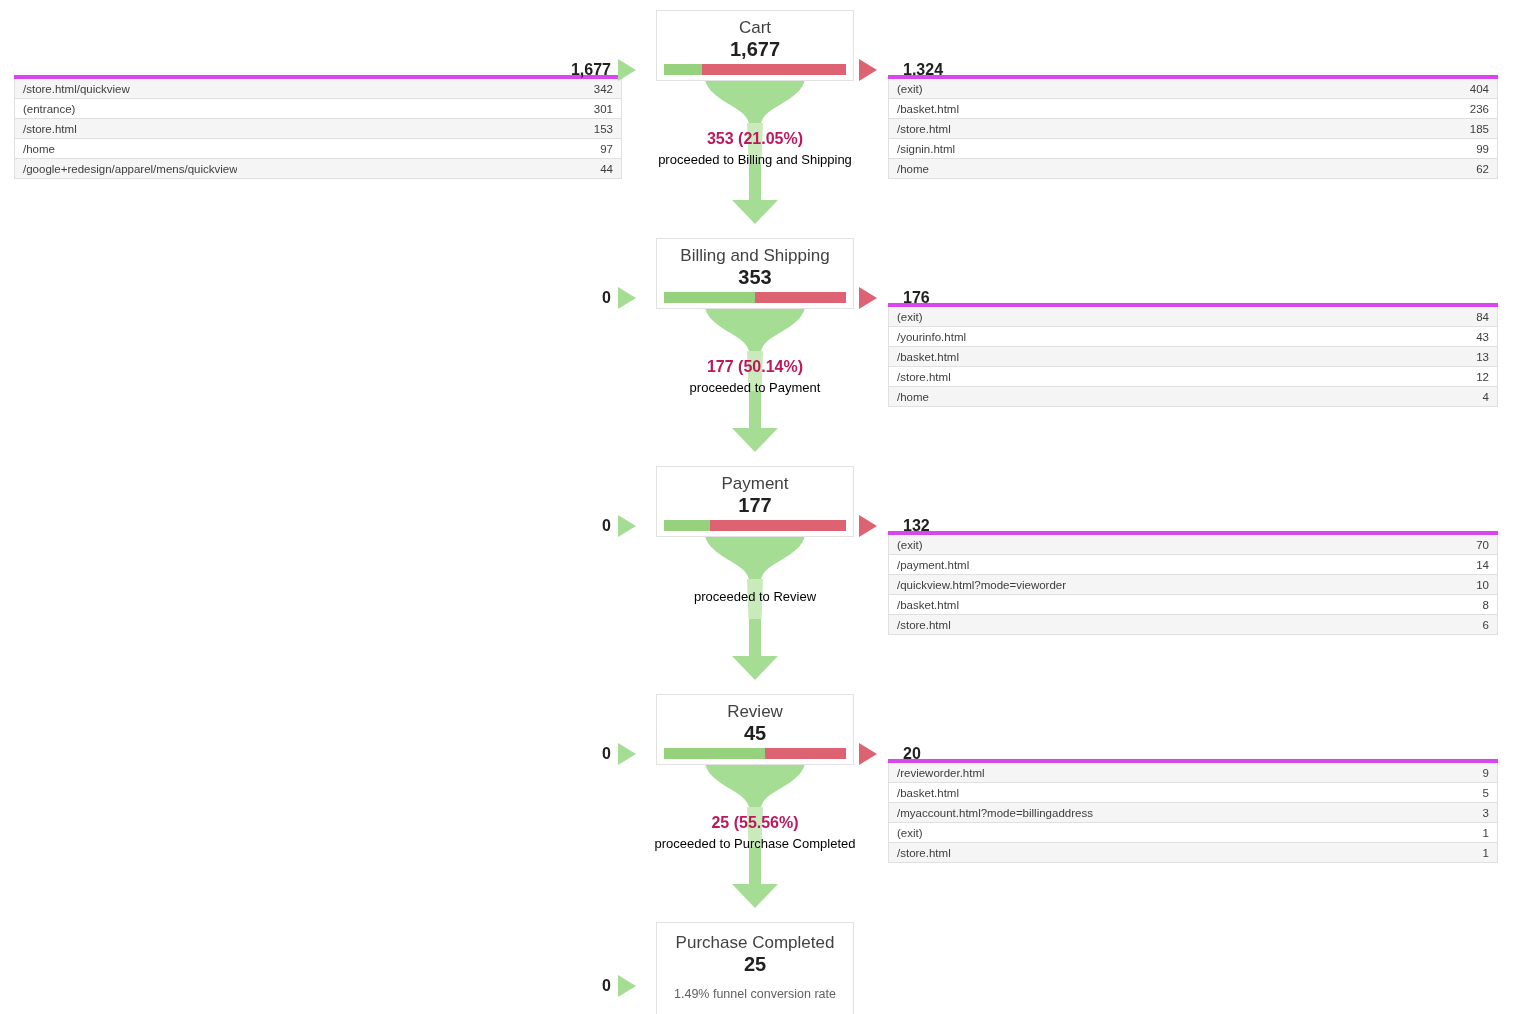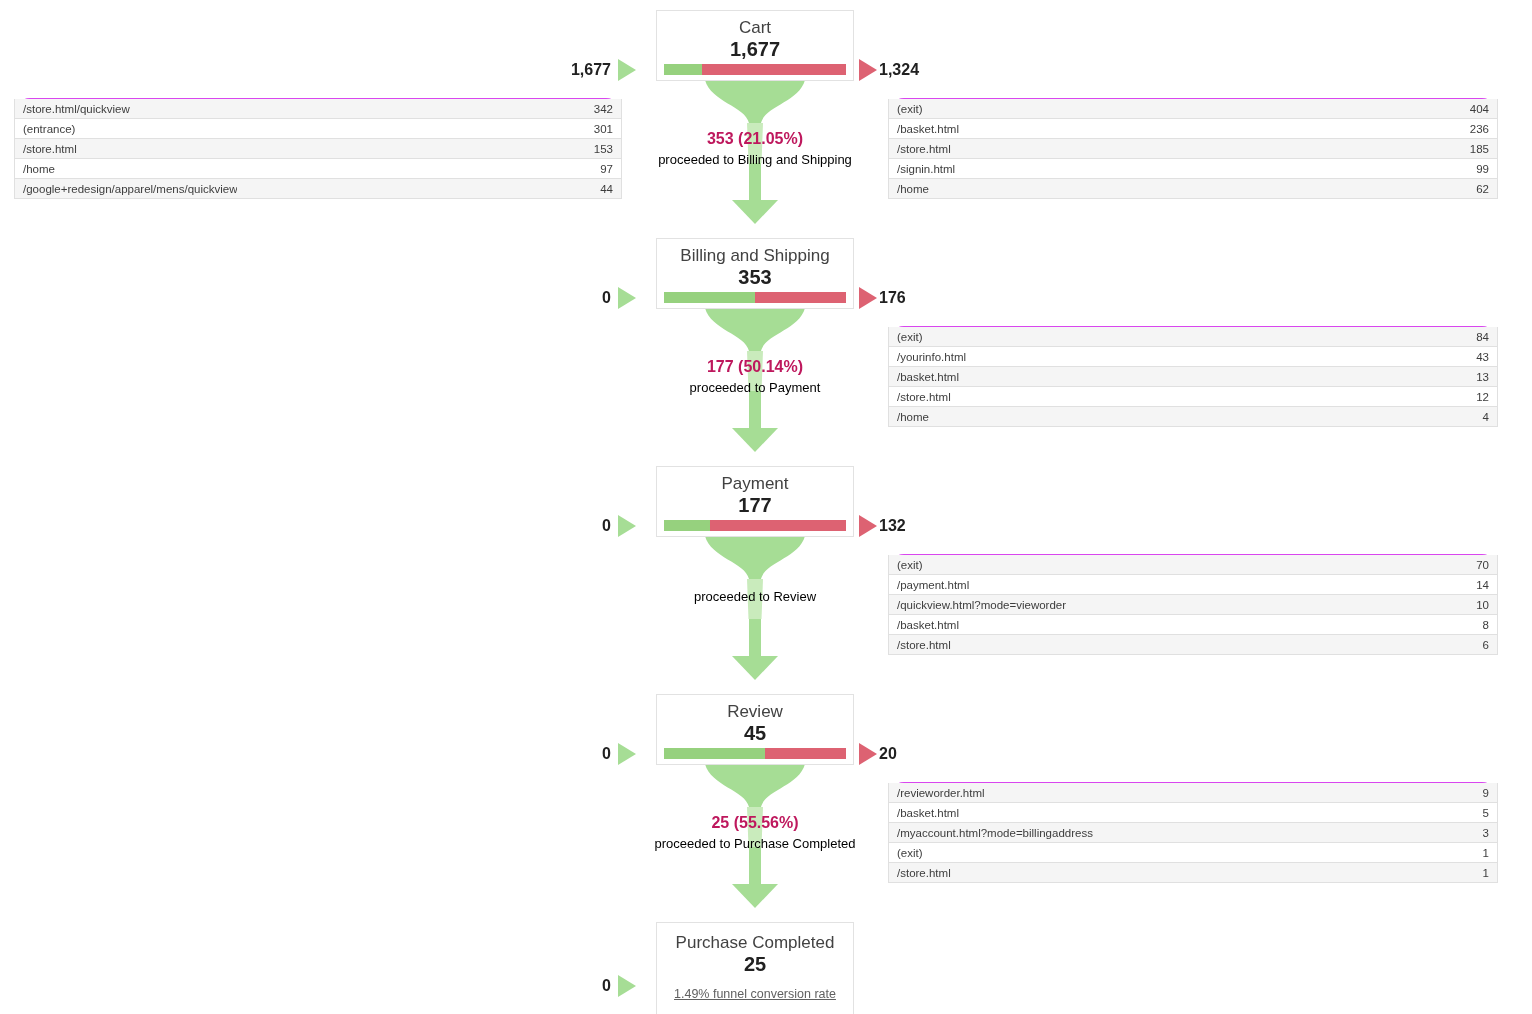--- a/index.html
+++ b/index.html
@@ -8,36 +8,36 @@
 
   .stage { position:absolute; left:0; width:1532px; }
   .s0{top:10px} .s1{top:238px} .s2{top:466px} .s3{top:694px} .s4{top:922px}
 
   .stage-box { position:absolute; left:656px; width:198px; height:71px; background:#fff;
                border:1px solid #e2e2e2; box-sizing:border-box; text-align:center; z-index:2; }
   .stage-box.tall { height:100px; }
   .stage-title { margin-top:6px; font-size:17px; color:#424242; line-height:21px; }
   .stage-box.tall .stage-title { margin-top:9px; }
   .stage-value { font-size:20px; font-weight:bold; color:#212121; line-height:23px; }
-  .conv-note  { margin-top:11px; font-size:12.5px; color:#616161;text-decoration:underline; }
+  .conv-note  { margin-top:11px; font-size:12.5px; color:#616161; }
 
   .stage-bar { position:absolute; left:7px; right:7px; bottom:5px; height:11px;
                background:var(--bar_red,#DD6272); }
   .stage-bar-green { height:100%; background:var(--bar_green,#96D17E); }
 
   .in-group { position:absolute; left:420px; width:216px; top:49px; display:flex;
               justify-content:flex-end; align-items:center; gap:7px; z-index:3; }
   .s4 .in-group { top:53px; }
-  .out-group { position:absolute; left:859px; top:49px; display:flex; align-items:center; gap:2px; }
+  .out-group { position:absolute; left:859px; top:49px; display:flex; align-items:center; gap:26px; }
   .flow-value { font-size:16px; font-weight:bold; color:#212121; }
   .tri { width:0; height:0; border-top:11px solid transparent; border-bottom:11px solid transparent; }
   .tri-green { border-left:18px solid var(--funnel_green,#A6DD95); }
   .tri-red   { border-left:18px solid var(--bar_red,#DD6272); }
 
-  .pages-table { position:absolute; top:88px; border-top:1px solid #d946ef; z-index:2;border-radius:16px; }
+  .pages-table { position:absolute; top:65px; border-top:4px solid #d946ef; z-index:2; }
   .pages-table.tleft  { left:14px;  width:608px; }
   .pages-table.tright { left:888px; width:610px; }
   .page-row { display:flex; justify-content:space-between; align-items:center; height:19px;
               border:1px solid #e0e0e0; border-top:none; padding:0 8px; font-size:11.5px;
               color:#3d3d3d; background:#fff; }
   .page-row:nth-child(odd) { background:#f5f5f5; }
   .page-path { white-space:nowrap; overflow:hidden; }
   .page-count { margin-left:2px; }
 
   .funnel { position:absolute; left:695px; top:70px; z-index:1; }

